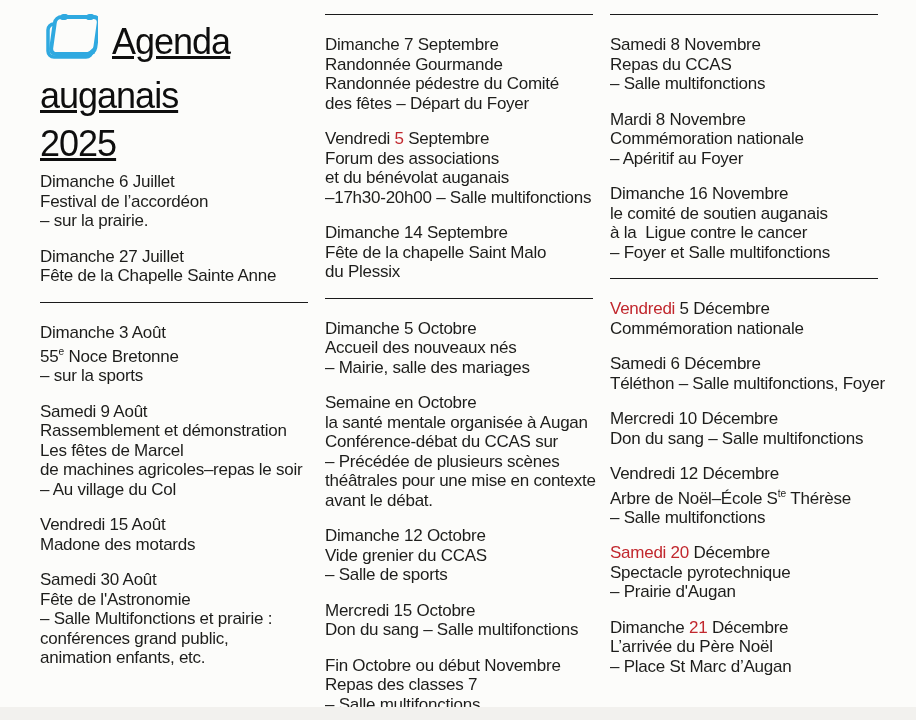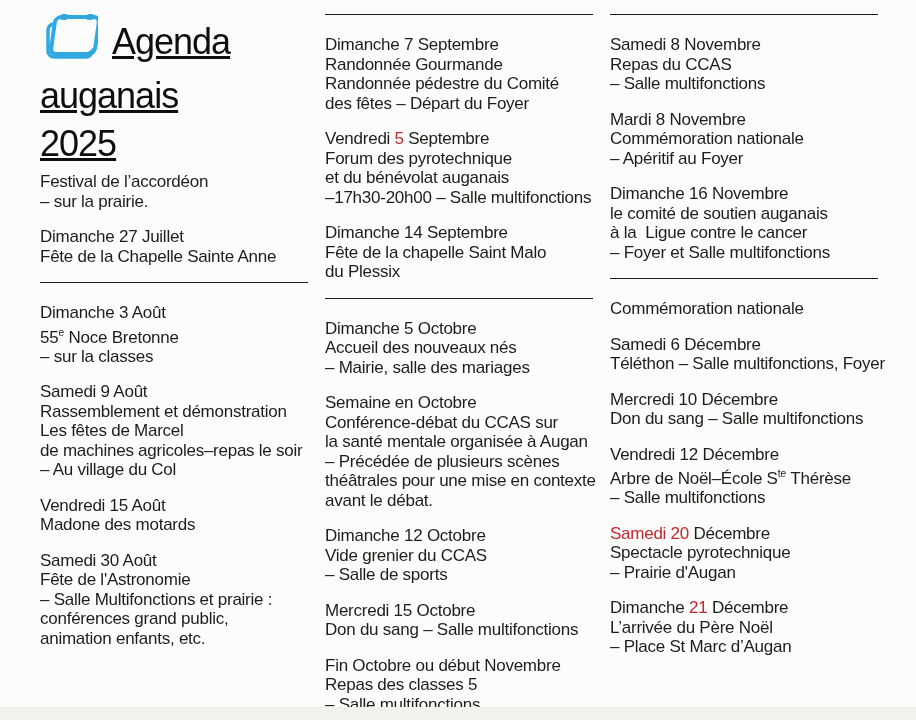--- a/index.html
+++ b/index.html
@@ -61,32 +61,33 @@
             <rect x="10" y="3" width="44" height="37" rx="6" fill="#fcfcfa" stroke="#2fa9e0" stroke-width="4"></rect>
             <rect x="15" y="0" width="7" height="6" rx="2" fill="#2fa9e0"></rect>
             <rect x="41" y="0" width="7" height="6" rx="2" fill="#2fa9e0"></rect>
             <path d="M41,40 q9,-1 13,-10 l0,10 z" fill="#2fa9e0"></path>
           </g>
         </svg></span><span>Agenda</span></div>
         <div class="title-line">auganais</div>
         <div class="title-line">2025</div>
       </div>
     <div class="event">
+          <div class="line"><span>Dimanche 6 Juillet</span></div>
           <div class="line"><span class="b">Festival de l’accordéon</span></div>
           <div class="line"><span>– sur la prairie.</span></div>
         </div>
         <div class="event">
           <div class="line"><span>Dimanche 27 Juillet</span></div>
           <div class="line"><span class="b">Fête de la Chapelle Sainte Anne</span></div>
         </div>
         <div class="rule"></div>
         <div class="event">
           <div class="line"><span>Dimanche 3 Août</span></div>
           <div class="line"><span class="b">55</span><span class="b s">e</span><span class="b"> Noce Bretonne</span></div>
-          <div class="line"><span>– sur la classes</span></div>
+          <div class="line"><span>– sur la sports</span></div>
         </div>
         <div class="event">
           <div class="line"><span>Samedi 9 Août</span></div>
           <div class="line"><span>Rassemblement et démonstration</span></div>
           <div class="line"><span class="b">Les fêtes de Marcel</span></div>
           <div class="line"><span>de machines agricoles–repas le soir</span></div>
           <div class="line"><span>– Au village du Col</span></div>
         </div>
         <div class="event">
           <div class="line"><span>Vendredi 15 Août</span></div>
@@ -104,55 +105,55 @@
     <div class="col" id="col-1">
         <div class="rule top"></div>
         <div class="event">
           <div class="line"><span>Dimanche 7 Septembre</span></div>
           <div class="line"><span class="b">Randonnée Gourmande</span></div>
           <div class="line"><span>Randonnée pédestre du Comité</span></div>
           <div class="line"><span>des fêtes – Départ du Foyer</span></div>
         </div>
         <div class="event">
           <div class="line"><span>Vendredi </span><span class="r">5</span><span> Septembre</span></div>
-          <div class="line"><span class="b">Forum des pyrotechnique</span></div>
+          <div class="line"><span class="b">Forum des associations</span></div>
           <div class="line"><span class="b">et du bénévolat auganais</span></div>
           <div class="line"><span>–17h30-20h00 – Salle multifonctions</span></div>
         </div>
         <div class="event">
           <div class="line"><span>Dimanche 14 Septembre</span></div>
           <div class="line"><span class="b">Fête de la chapelle Saint Malo</span></div>
           <div class="line"><span class="b">du Plessix</span></div>
         </div>
         <div class="rule"></div>
         <div class="event">
           <div class="line"><span>Dimanche 5 Octobre</span></div>
           <div class="line"><span class="b">Accueil des nouveaux nés</span></div>
           <div class="line"><span>– Mairie, salle des mariages</span></div>
         </div>
         <div class="event">
           <div class="line"><span>Semaine en Octobre</span></div>
+          <div class="line"><span class="b">la santé mentale organisée à Augan</span></div>
           <div class="line"><span class="b">Conférence-débat du CCAS sur</span></div>
-          <div class="line"><span class="b">la santé mentale organisée à Augan</span></div>
           <div class="line"><span>– Précédée de plusieurs scènes</span></div>
           <div class="line"><span>théâtrales pour une mise en contexte</span></div>
           <div class="line"><span>avant le débat.</span></div>
         </div>
         <div class="event">
           <div class="line"><span>Dimanche 12 Octobre</span></div>
           <div class="line"><span class="b">Vide grenier du CCAS</span></div>
           <div class="line"><span>– Salle de sports</span></div>
         </div>
         <div class="event">
           <div class="line"><span>Mercredi 15 Octobre</span></div>
           <div class="line"><span class="b">Don du sang</span><span> – Salle multifonctions</span></div>
         </div>
         <div class="event">
           <div class="line"><span>Fin Octobre ou début Novembre</span></div>
-          <div class="line"><span class="b">Repas des classes 5</span></div>
+          <div class="line"><span class="b">Repas des classes 7</span></div>
           <div class="line"><span>– Salle multifonctions</span></div>
         </div>
       </div>
 
     <div class="col" id="col-2">
         <div class="rule top"></div>
         <div class="event">
           <div class="line"><span>Samedi 8 Novembre</span></div>
           <div class="line"><span class="b">Repas du CCAS</span></div>
           <div class="line"><span>– Salle multifonctions</span></div>
@@ -163,20 +164,21 @@
           <div class="line"><span>– Apéritif au Foyer</span></div>
         </div>
         <div class="event">
           <div class="line"><span>Dimanche 16 Novembre</span></div>
           <div class="line"><span class="b">le comité de soutien auganais</span></div>
           <div class="line"><span class="b">à la  Ligue contre le cancer</span></div>
           <div class="line"><span>– Foyer et Salle multifonctions</span></div>
         </div>
         <div class="rule"></div>
         <div class="event">
+          <div class="line"><span class="r">Vendredi</span><span> 5 Décembre</span></div>
           <div class="line"><span class="b">Commémoration nationale</span></div>
         </div>
         <div class="event">
           <div class="line"><span>Samedi 6 Décembre</span></div>
           <div class="line"><span class="b">Téléthon</span><span> – Salle multifonctions, Foyer</span></div>
         </div>
         <div class="event">
           <div class="line"><span>Mercredi 10 Décembre</span></div>
           <div class="line"><span class="b">Don du sang</span><span> – Salle multifonctions</span></div>
         </div>

